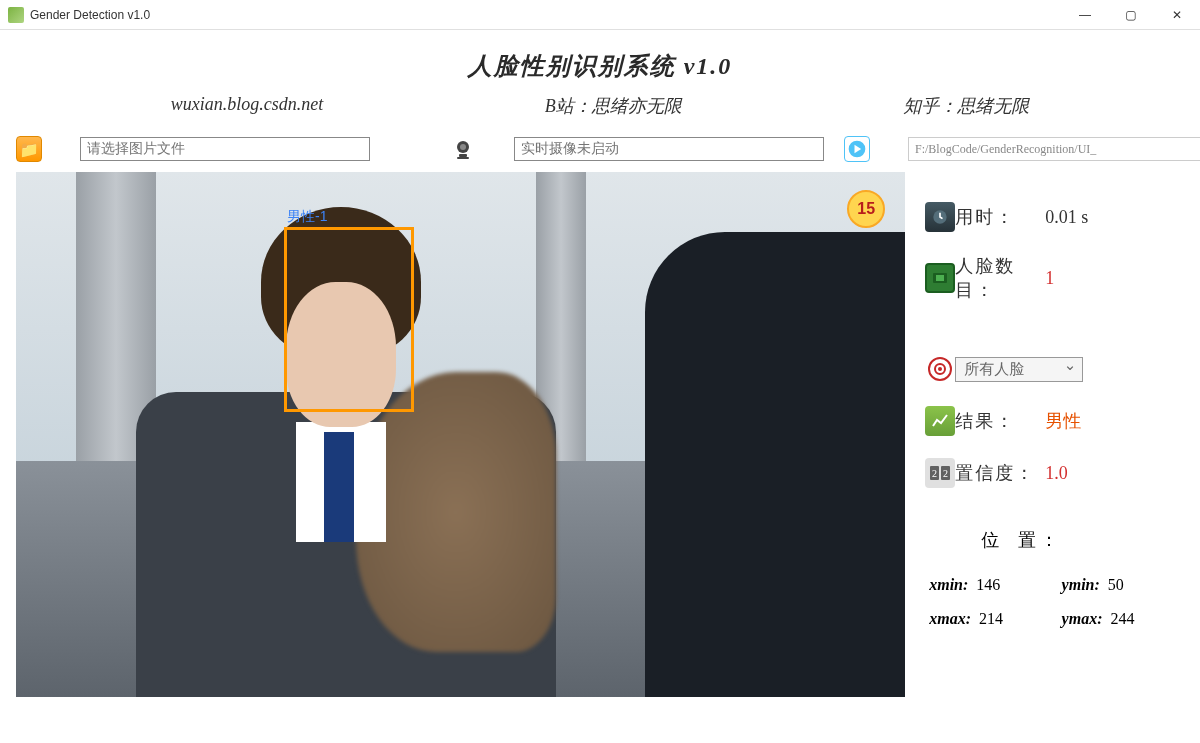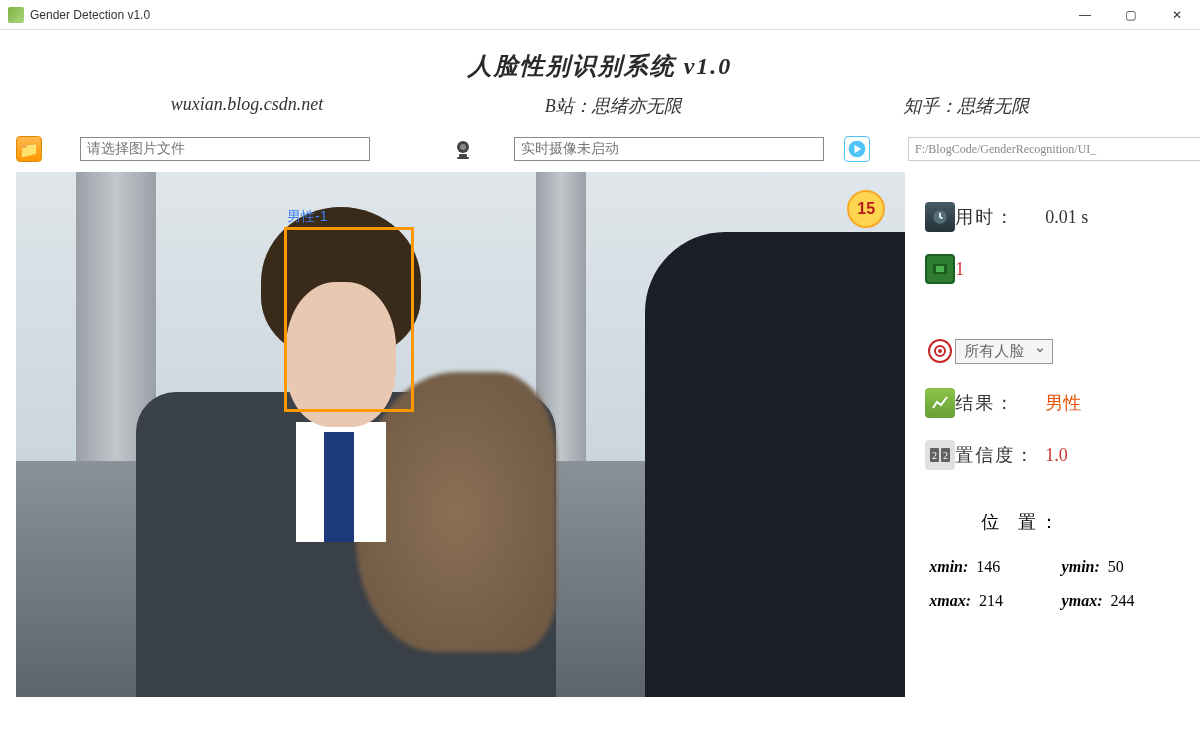--- a/index.html
+++ b/index.html
@@ -53,21 +53,21 @@
 .ic1 { background: linear-gradient(#455a64,#263238); }
 .ic2 { background: #2e7d32; border: 2px solid #1b5e20; }
 .ic3 { background: #fff; }
 .ic4 { background: linear-gradient(#8bc34a,#689f38); }
 .ic5 { background: #e0e0e0; }
 .stat-row .label { color: #333; letter-spacing: 2px; width: 90px; }
 .stat-row .value { color: #333; }
 .stat-row .value.red { color: #d32f2f; }
 .stat-row .value.orange { color: #e65100; }
 .sep { height: 30px; }
-.dropdown { border: 1px solid #999; background: #f5f5f5; padding: 2px 20px 2px 8px; font-size: 15px; color: #666; font-family: "SimSun", serif; position: relative; width: 98px; }
+.dropdown { border: 1px solid #999; background: #f5f5f5; padding: 2px 20px 2px 8px; font-size: 15px; color: #666; font-family: "SimSun", serif; position: relative; width: 128px; }
 .dropdown::after { content: "⌄"; position: absolute; right: 6px; top: -2px; color: #666; }
 .pos-title { font-size: 18px; font-family: Liberation Mono, monospace; letter-spacing: 4px; margin: 40px 0 24px 56px; }
 .pos-grid { display: grid; grid-template-columns: 1fr 1fr; gap: 16px 10px; font-size: 16px; font-style: italic; font-family: "Times New Roman", serif; padding-left: 4px; }
 .pos-grid .k { font-weight: bold; }
 .pos-grid .v { font-style: normal; font-family: "SimSun", serif; margin-left: 4px; }
 </style>
 </head>
 <body>
 
 <div class="titlebar">
@@ -148,20 +148,21 @@
       <span class="label">用时：</span>
       <span class="value">0.01 s</span>
     </div>
     <div class="stat-row">
       <div class="sicon ic2">
           <svg width="18" height="14" viewBox="0 0 18 14">
             <rect x="2" y="2" width="14" height="10" fill="#1b5e20" rx="1"></rect>
             <rect x="5" y="4" width="8" height="6" fill="#4caf50"></rect>
           </svg>
         </div>
+      <span class="label">人脸数目：</span>
       <span class="value red">1</span>
     </div>
     <div class="sep"></div>
     <div class="stat-row">
       <div class="sicon ic3">
           <svg width="26" height="26" viewBox="0 0 26 26">
             <circle cx="13" cy="13" r="11" fill="none" stroke="#c62828" stroke-width="2"></circle>
             <circle cx="13" cy="13" r="5" fill="none" stroke="#c62828" stroke-width="2"></circle>
             <circle cx="13" cy="13" r="2" fill="#c62828"></circle>
           </svg>

